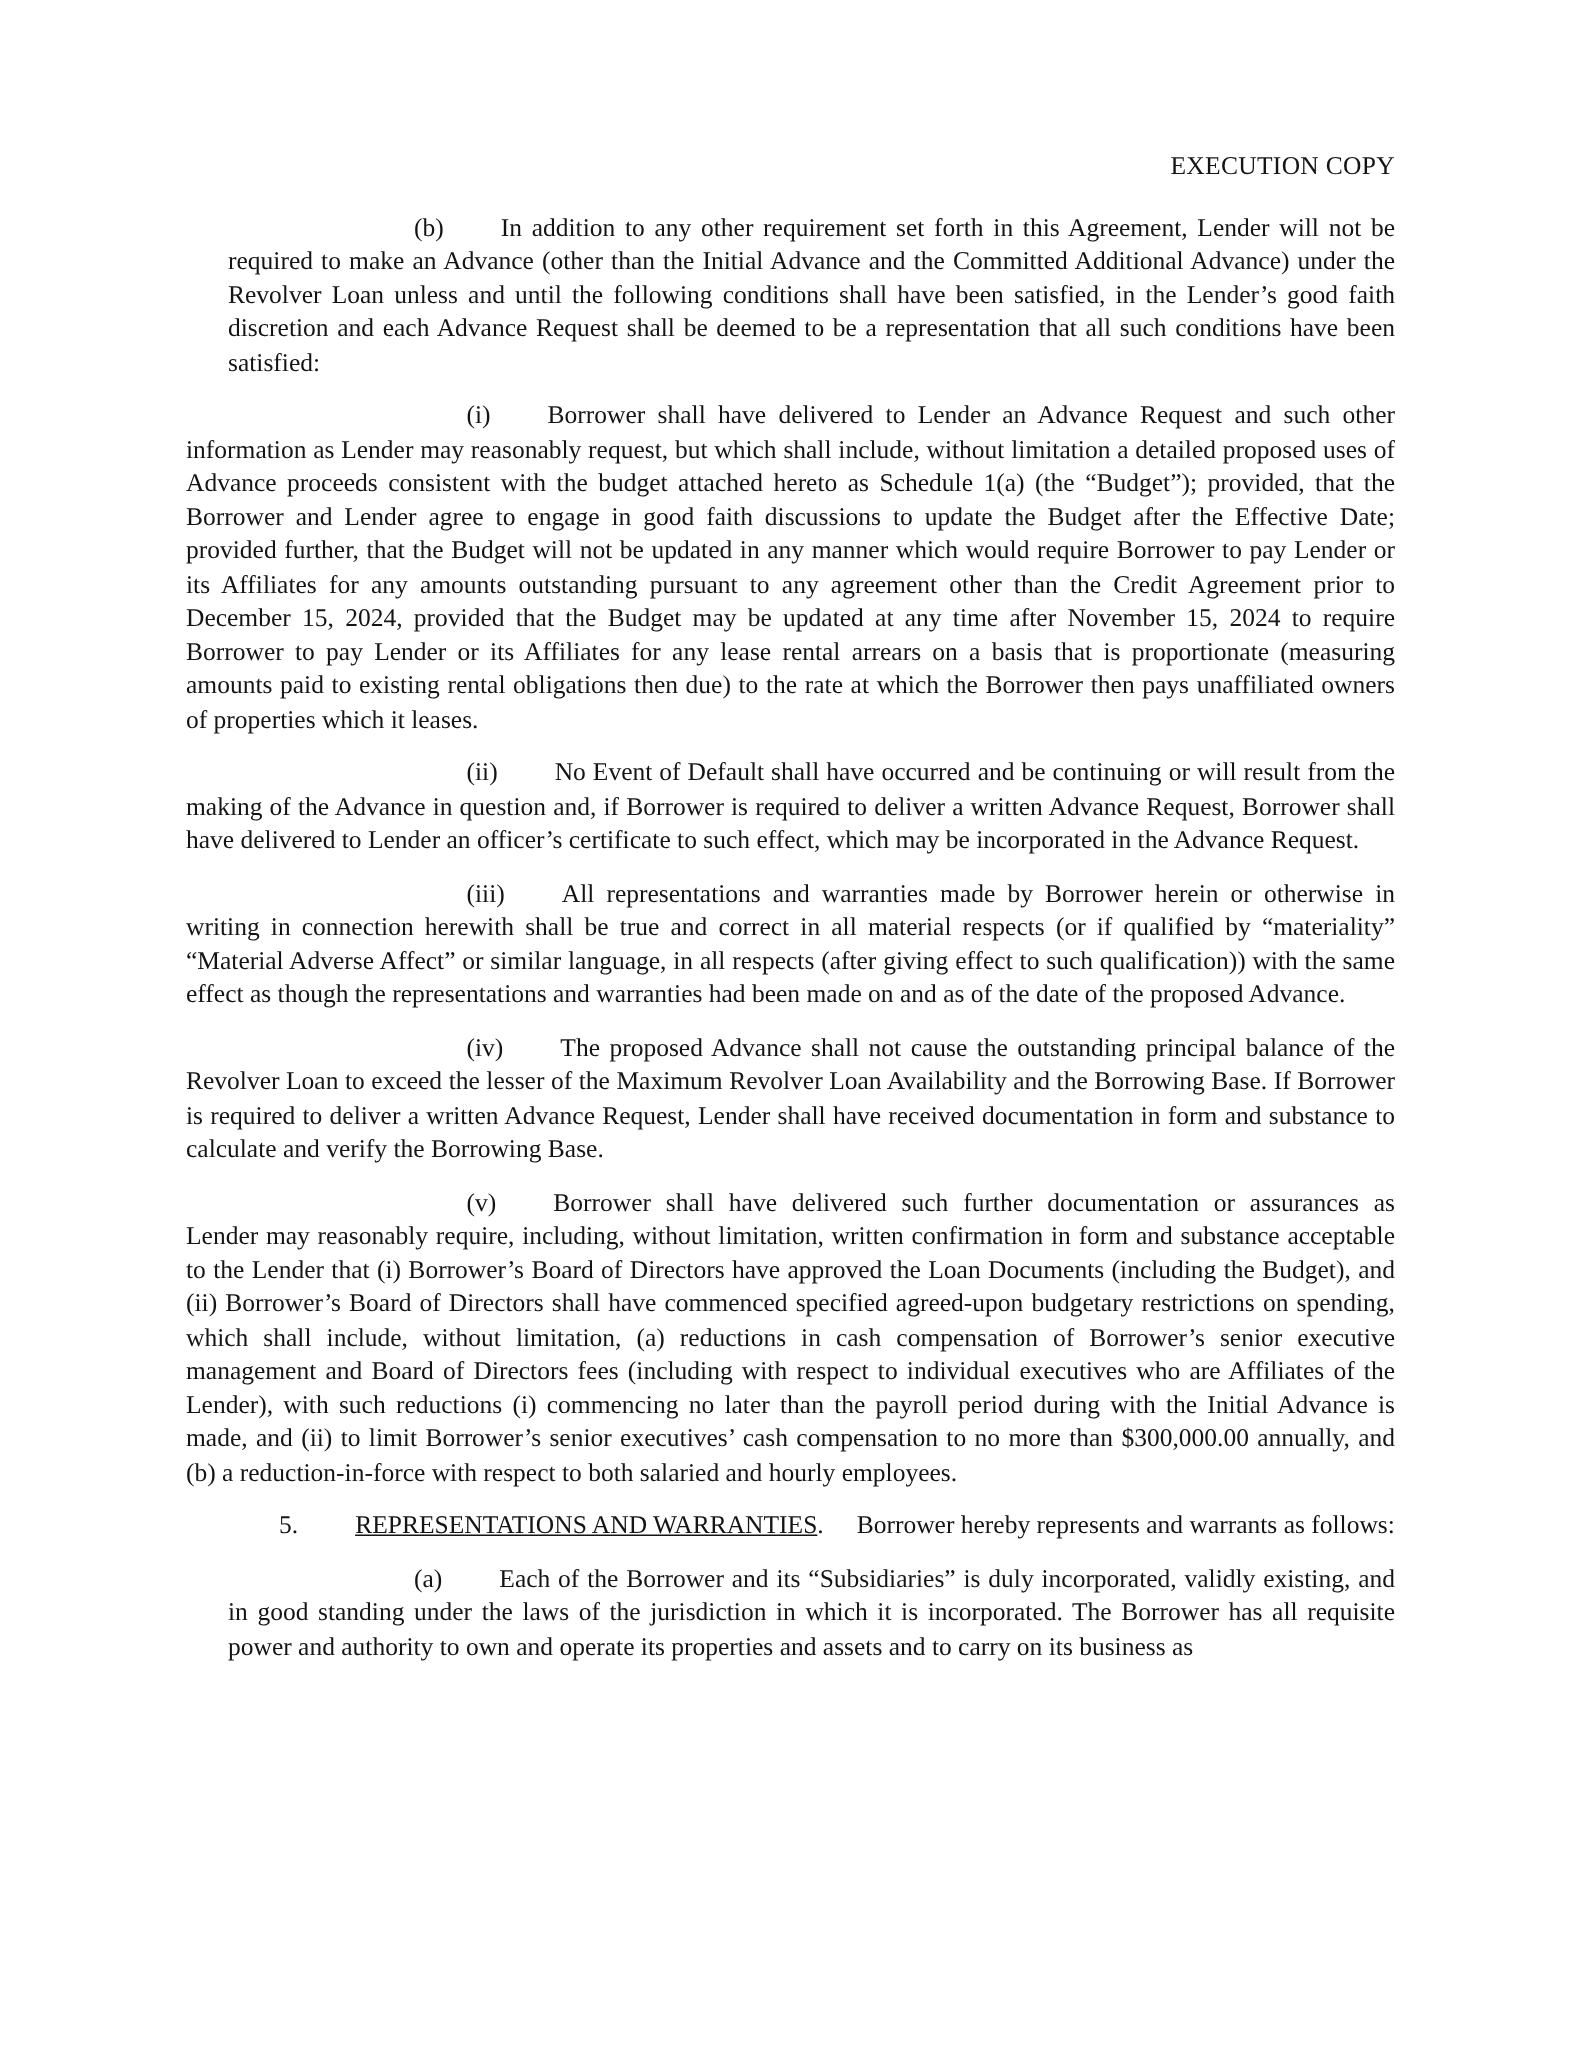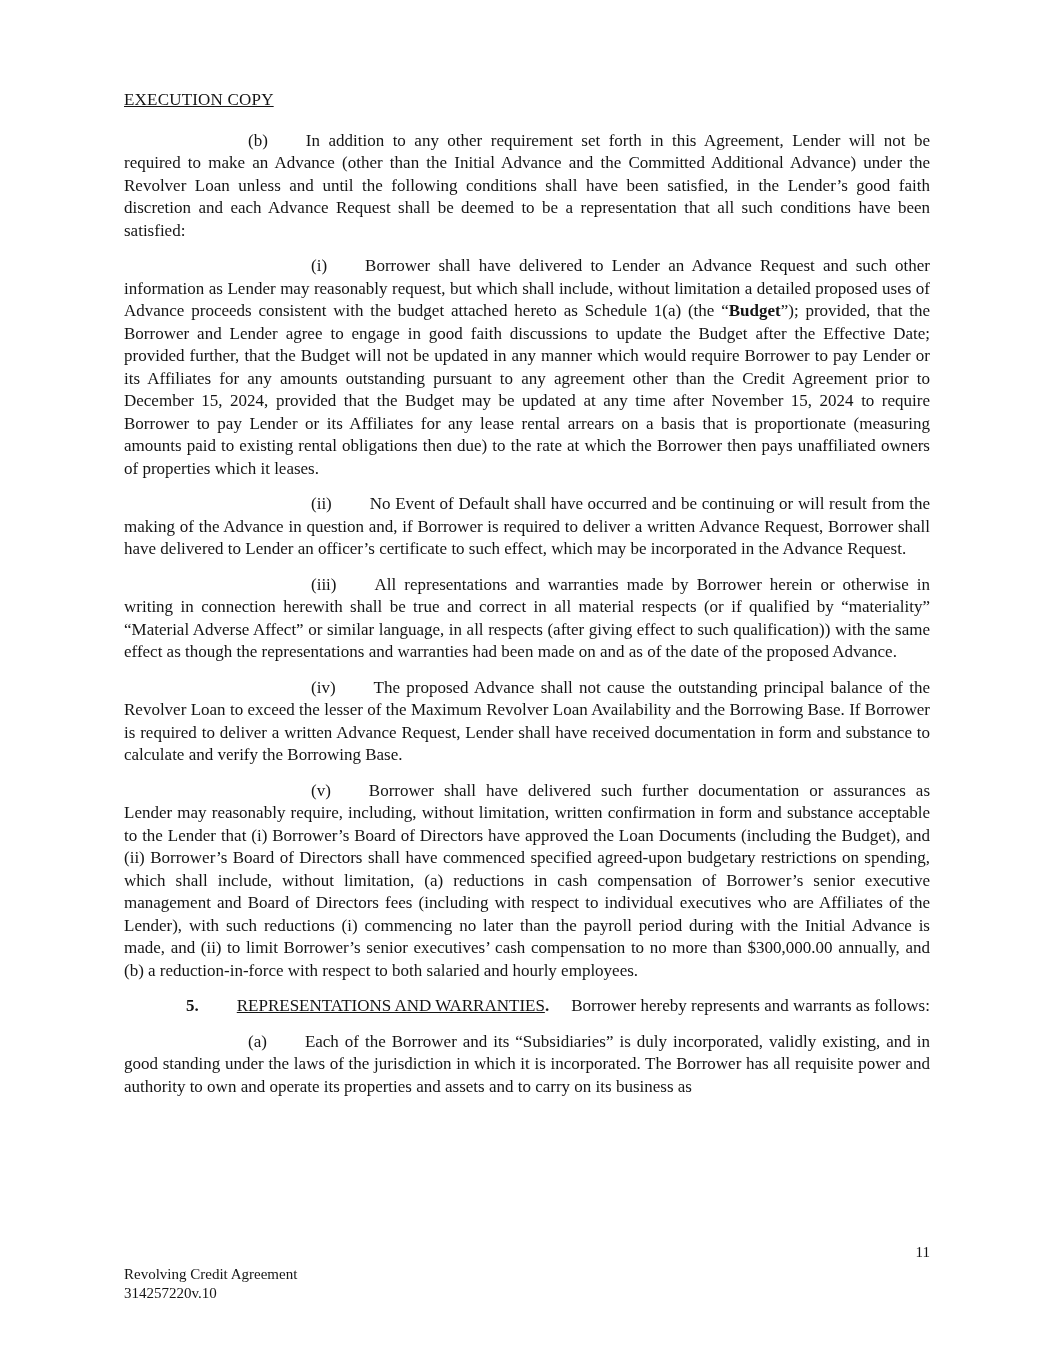--- a/index.html
+++ b/index.html
@@ -15,35 +15,35 @@
     background: #ffffff;
     color: #141414;
     font-family: "Liberation Serif", "DejaVu Serif", serif;
     font-size: 17px;
     line-height: 22.5px;
     box-sizing: border-box;
     padding: 84px 125px 0 124px;
     overflow: hidden;
   }
   .exec-copy {
-    margin: 5px 0 18px 0;
+    text-align: right;
+    margin: 16px 0 18px 0;
     letter-spacing: 0.2px;
-    text-decoration: underline;
   }
   .para {
     text-align: justify;
     margin: 0 0 13px 0;
   }
-  .indent-1 { text-indent: 124px; }
+  .indent-1 { text-indent: 124px; margin-left: 28px; }
   .indent-2 { text-indent: 187px; }
   .indent-h { text-indent: 62px; }
   .tab { display: inline-block; }
   .tab-md { width: 38px; }
   .tab-sm { width: 22px; }
-  .seg-b { font-weight: bold; }
+  .seg-b { font-weight: normal; }
   .seg-u { }
   .seg-bu { font-weight: normal; text-decoration: underline; }
   .footer {
     position: absolute;
     left: 124px;
     right: 125px;
     top: 1243px;
     font-size: 15px;
     line-height: 19px;
   }
@@ -66,19 +66,14 @@
   <p class="para indent-2"><span>(iii)</span><span class="tab tab-md"></span><span>All representations and warranties made by Borrower herein or otherwise in writing in connection herewith shall be true and correct in all material respects (or if qualified by “materiality” “Material Adverse Affect” or similar language, in all respects (after giving effect to such qualification)) with the same effect as though the representations and warranties had been made on and as of the date of the proposed Advance.</span></p>
 
   <p class="para indent-2"><span>(iv)</span><span class="tab tab-md"></span><span>The proposed Advance shall not cause the outstanding principal balance of the Revolver Loan to exceed the lesser of the Maximum Revolver Loan Availability and the Borrowing Base. If Borrower is required to deliver a written Advance Request, Lender shall have received documentation in form and substance to calculate and verify the Borrowing Base.</span></p>
 
   <p class="para indent-2"><span>(v)</span><span class="tab tab-md"></span><span>Borrower shall have delivered such further documentation or assurances as Lender may reasonably require, including, without limitation, written confirmation in form and substance acceptable to the Lender that (i) Borrower’s Board of Directors have approved the Loan Documents (including the Budget), and (ii) Borrower’s Board of Directors shall have commenced specified agreed-upon budgetary restrictions on spending, which shall include, without limitation, (a) reductions in cash compensation of Borrower’s senior executive management and Board of Directors fees (including with respect to individual executives who are Affiliates of the Lender), with such reductions (i) commencing no later than the payroll period during with the Initial Advance is made, and (ii) to limit Borrower’s senior executives’ cash compensation to no more than $300,000.00 annually, and (b) a reduction-in-force with respect to both salaried and hourly employees.</span></p>
 
   <p class="para indent-h"><span class="seg-b">5.</span><span class="tab tab-md"></span><span class="seg-bu">REPRESENTATIONS AND WARRANTIES</span><span class="seg-b">.</span><span class="tab tab-sm"></span><span>Borrower hereby represents and warrants as follows:</span></p>
 
   <p class="para indent-1"><span>(a)</span><span class="tab tab-md"></span><span>Each of the Borrower and its “Subsidiaries” is duly incorporated, validly existing, and in good standing under the laws of the jurisdiction in which it is incorporated. The Borrower has all requisite power and authority to own and operate its properties and assets and to carry on its business as</span></p>
 
-  <div class="footer">
-    <div class="page-number">11</div>
-    <div class="doc-title">Revolving Credit Agreement</div>
-    <div class="doc-version">314257220v.10</div>
-  </div>
 
 </div>
 
 </body></html>

